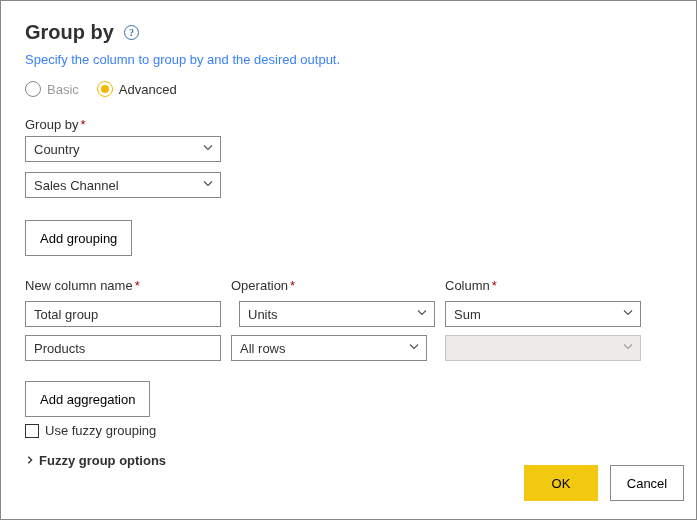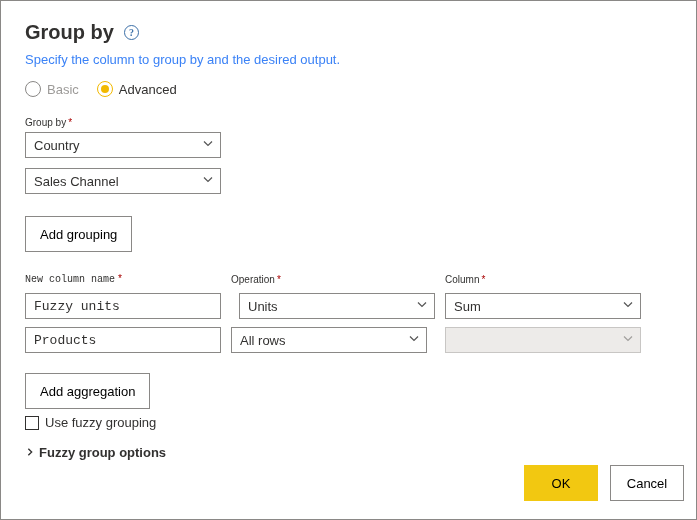--- a/index.html
+++ b/index.html
@@ -29,42 +29,42 @@
   .radio-row { display: flex; gap: 18px; align-items: center; margin-bottom: 20px; }
   .radio-opt { display: inline-flex; align-items: flex-end; gap: 6px; font-size: 13px; cursor: pointer; }
   .radio-ring {
     width: 16px; height: 16px; border-radius: 50%;
     display: inline-flex; align-items: center; justify-content: center;
   }
   .radio-ring.unsel { border: 1px solid #8a8886; }
   .radio-ring.sel { border: 1px solid #f2b900; }
   .radio-dot.sel { width: 8px; height: 8px; border-radius: 50%; background: #f2b900; }
   .basic-label { color: #9c9a98; }
-  .section-label { font-size: 10px; margin-bottom: 4px; }
+  .section-label { font-size: 13px; margin-bottom: 4px; }
   .req { color: #a80000; margin-left: 2px; }
   .select, .textinput {
     height: 26px; border: 1px solid #8a8886; background: #fff;
     display: flex; align-items: center; padding: 0 8px; font-size: 13px;
     position: relative; cursor: pointer;
   }
   .textinput { cursor: text; }
   .select .chev {
     position: absolute; right: 6px; top: 50%; transform: translateY(-50%);
     pointer-events: none;
   }
   .select.disabled { background: #edebe9; color: #a19f9d; border-color: #c8c6c4; cursor: default; }
   .groupby-col { width: 196px; margin-bottom: 10px; }
   .btn {
     height: 30px; padding: 17px 14px; border: 1px solid #8a8886; background: #fff;
     display: inline-flex; align-items: center; justify-content: center;
     font-size: 13px; cursor: pointer; font-family: inherit;
   }
   .btn.primary { background: #f2c811; border-color: #f2c811; font-weight: 400; }
   .row { display: flex; gap: 10px; margin-bottom: 8px; }
-  .col-name { width: 196px; font-family: Liberation Mono, monospace; }
+  .col-name { width: 196px; }
   .col-op   { width: 196px; }
   .col-col  { width: 196px; margin-left: 8px;}
   .labels-row { display: flex; gap: 10px; margin-bottom: 4px; margin-top: 22px;}
   .labels-row .col-col { margin-left: 8px; }
   .checkbox-row { display: inline-flex; align-items: center; gap: 6px; margin-top: 6px; cursor: pointer;}
   .checkbox-box { width: 14px; height: 14px; border: 1px solid #323130; }
   .expander { display: inline-flex; align-items: center; gap: 4px; margin-top: 12px; font-weight: 600; cursor: pointer;}
   .footer { position: absolute; right: 12px; bottom: 18px; display: flex; gap: 12px; }
   .footer .btn { width: 74px; }
   .spacer-top { margin-top: 12px; }
@@ -120,21 +120,21 @@
   <button class="btn spacer-top">Add grouping</button>
 
   <div class="labels-row">
     <div class="col-name section-label"><span>New column name</span><span class="req">*</span></div>
     <div class="col-op section-label"><span>Operation</span><span class="req">*</span></div>
     <div class="col-col section-label"><span>Column</span><span class="req">*</span></div>
   </div>
 
   <div class="row">
     <div class="textinput col-name">
-      <span>Fuzzy units</span>
+      <span>Total group</span>
     </div>
     <div class="select col-col">
       <span>Units</span>
       <span class="chev">
         <svg class="chevron" width="12" height="12" viewBox="0 0 12 12">
             <path d="M2 4 L6 8 L10 4"></path>
           </svg>
       </span>
     </div>
     <div class="select col-op">

